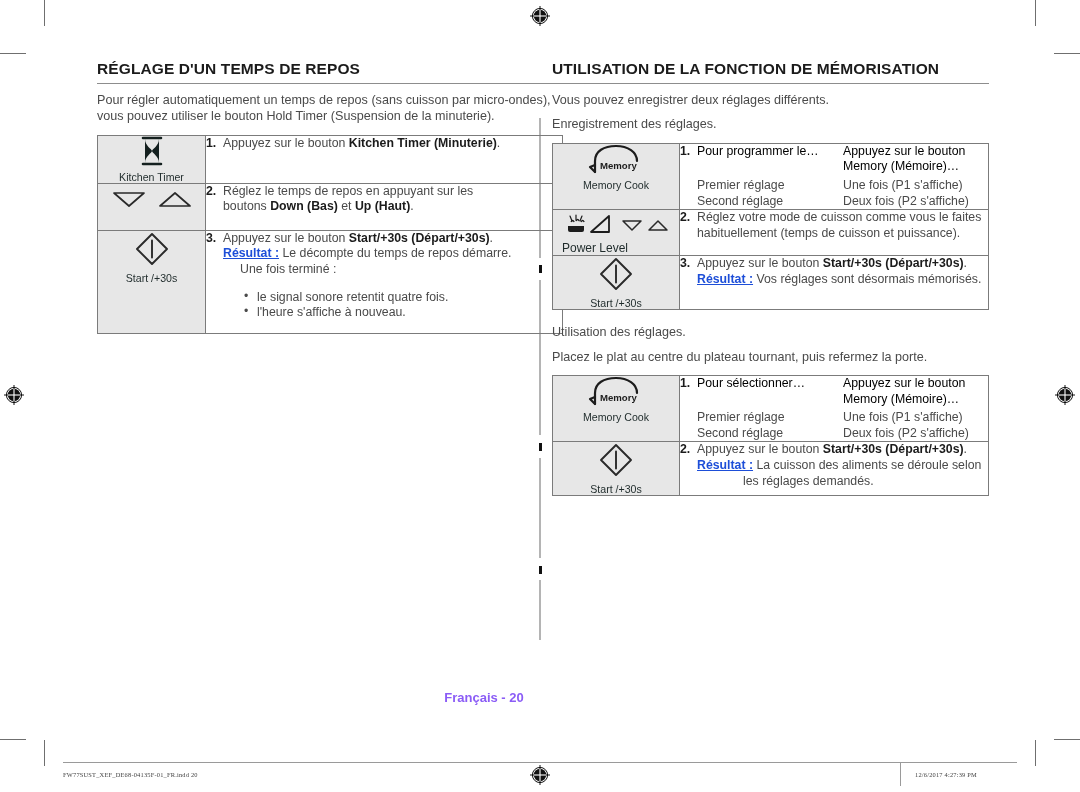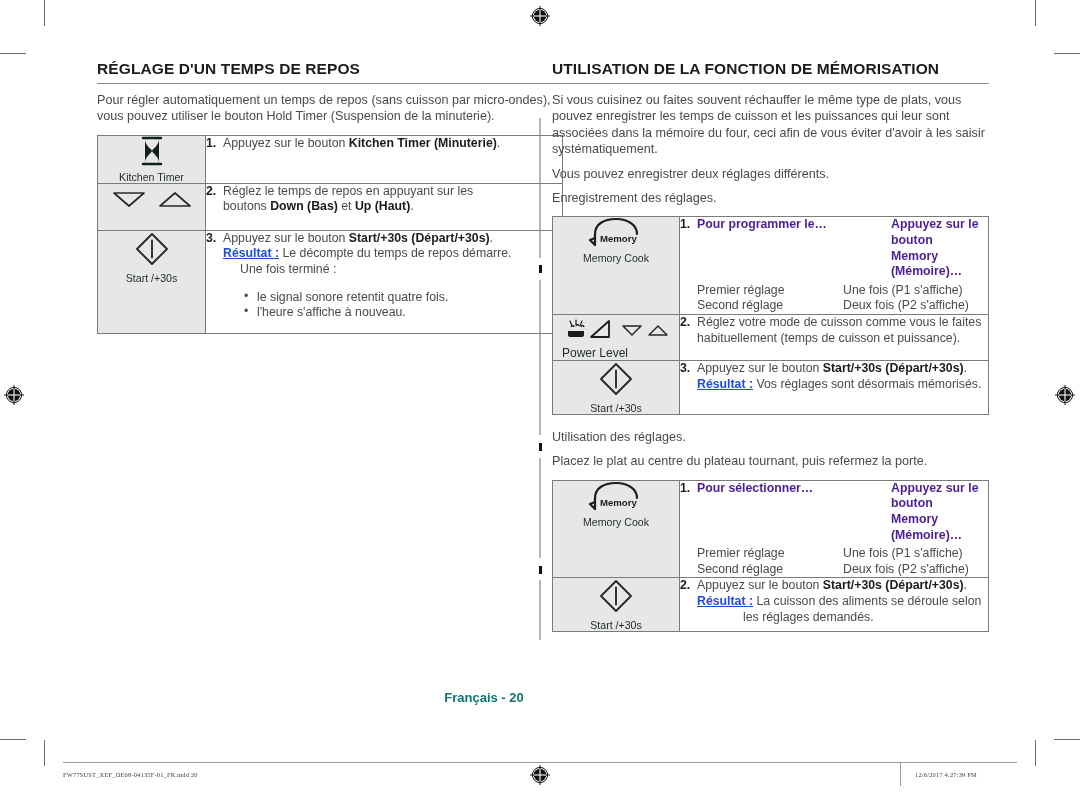--- a/index.html
+++ b/index.html
@@ -97,31 +97,31 @@
   .bullets li:before{
     content:"\2022";position:absolute;left:9px;top:-1px;color:#4a4a4a;
   }
   .indent{padding-left:17px;}
   .indent2{padding-left:46px;}
 
   
   .twocol{display:flex;}
   .twocol .c1{width:146px;flex:0 0 146px;}
   .twocol .c2{flex:1 1 auto;}
-  .hdrow{font-weight:bold;color:#4c1d95;gap:48px;}
+  .hdrow{font-weight:normal;color:#000000;}
 
   
   .gutter{position:absolute;left:539px;top:0;width:2px;height:792px;}
   .gutter span{position:absolute;left:0;width:2px;background:#b4b4b4;}
   .gutter i{position:absolute;left:0;width:3px;height:8px;background:#111;}
 
   
   .folio{
     position:absolute;left:0;top:690px;width:968px;
-    text-align:center;font-size:13px;font-weight:bold;color:#0f766e;
+    text-align:center;font-size:13px;font-weight:bold;color:#8b5cf6;
   }
   .indd-left{
     position:absolute;left:63px;top:771px;
     font-size:6.4px;color:#3f3f3f;letter-spacing:.2px;
     font-family:"Liberation Serif", serif;
   }
   .indd-right{
     position:absolute;left:915px;top:771px;
     font-size:6.4px;color:#3f3f3f;letter-spacing:.2px;
     font-family:"Liberation Serif", serif;
@@ -267,21 +267,20 @@
         </tr>
 
       </tbody>
     </table>
   </div>
 
   <div class="col col-right">
 
     <h2 class="sect-title">UTILISATION DE LA FONCTION DE MÉMORISATION</h2>
 
-    <p class="para">Si vous cuisinez ou faites souvent réchauffer le même type de plats, vous pouvez enregistrer les temps de cuisson et les puissances qui leur sont associées dans la mémoire du four, ceci afin de vous éviter d'avoir à les saisir systématiquement.</p>
     <p class="para">Vous pouvez enregistrer deux réglages différents.</p>
     <p class="para">Enregistrement des réglages.</p>
 
     <table class="steps">
       <colgroup>
           <col style="width:127px">
           <col>
         </colgroup>
       <tbody>
 

